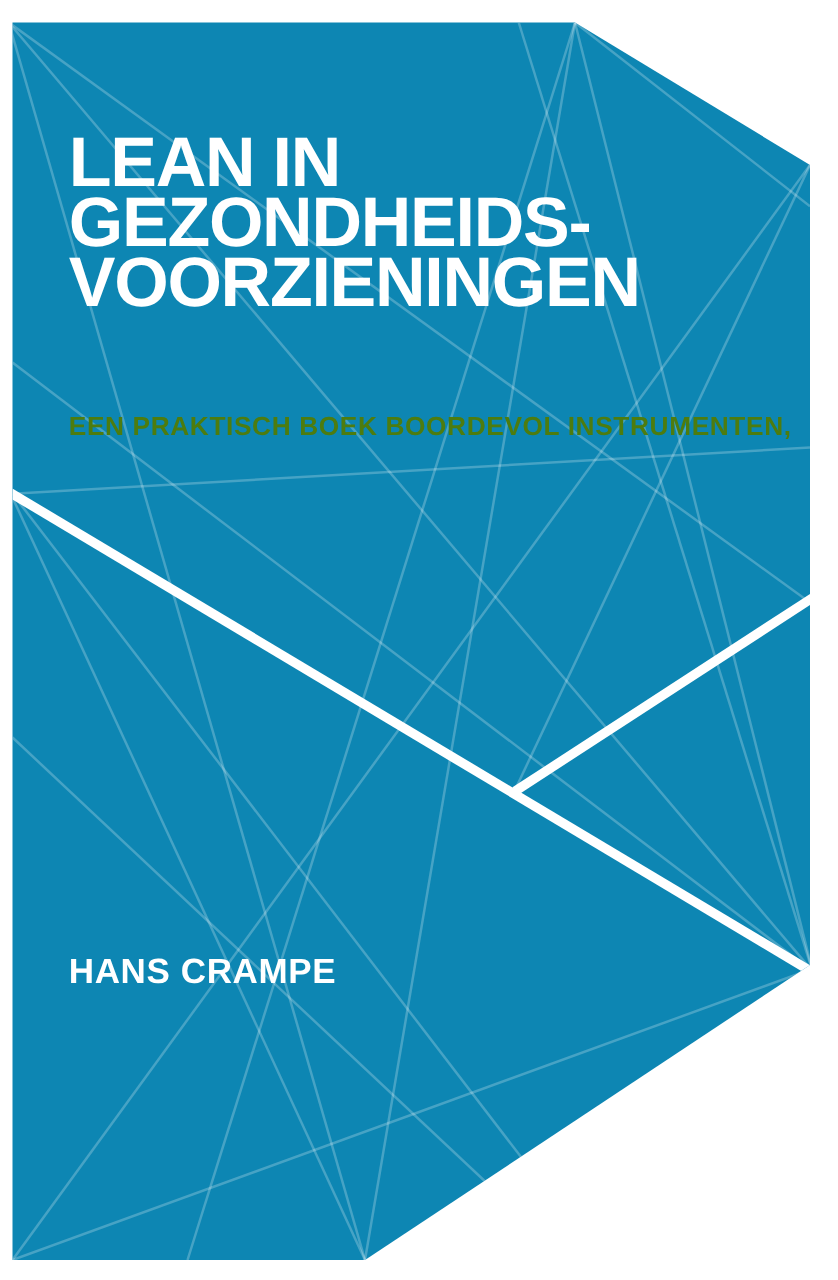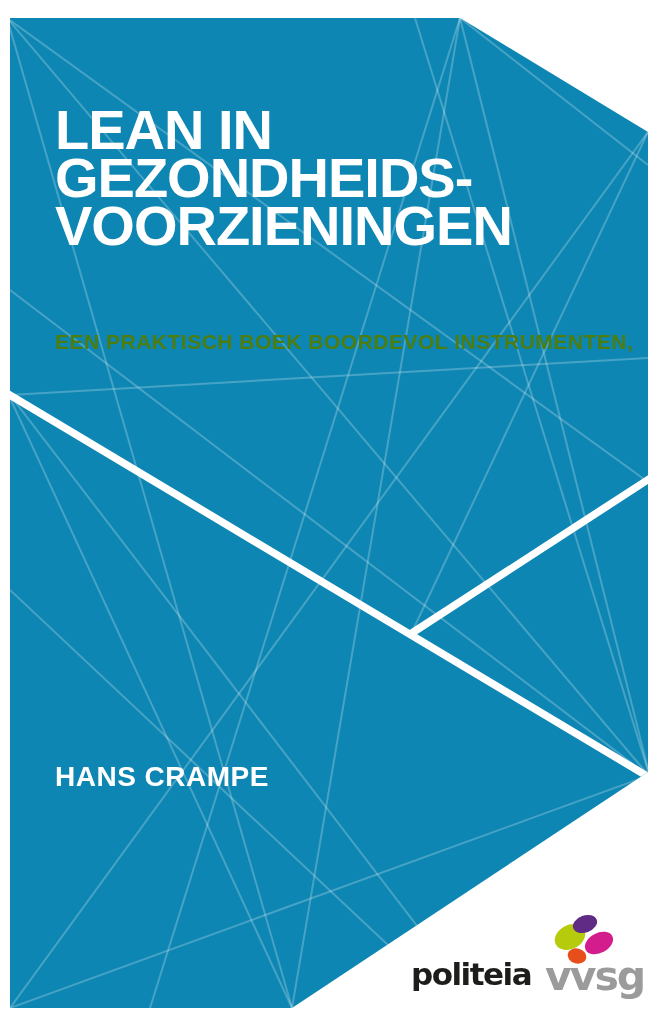--- a/index.html
+++ b/index.html
@@ -135,25 +135,15 @@
     <div>GEZONDHEIDS-</div>
     <div>VOORZIENINGEN</div>
   </div>
 
   <div class="subtitle">
     <div>EEN PRAKTISCH BOEK BOORDEVOL INSTRUMENTEN,</div>
   </div>
 
   <div class="author">HANS CRAMPE</div>
 
-  <div class="politeia">politeia</div>
 
-  <div class="vvsg">
-    <svg class="vvsg-petals" viewBox="0 0 80 60" aria-hidden="true">
-      <ellipse cx="23" cy="29" rx="16" ry="12" transform="rotate(-28 23 29)" fill="#b5cb0c"></ellipse>
-      <ellipse cx="38" cy="16" rx="12.5" ry="8.5" transform="rotate(-20 38 16)" fill="#5f2b84"></ellipse>
-      <ellipse cx="52" cy="35" rx="15" ry="10" transform="rotate(-28 52 35)" fill="#d31d8c"></ellipse>
-      <ellipse cx="30" cy="48" rx="9.5" ry="7.5" transform="rotate(15 30 48)" fill="#e84e1b"></ellipse>
-    </svg>
-    <div class="vvsg-word">vvsg</div>
-  </div>
 
 </div>
 
 </body></html>

